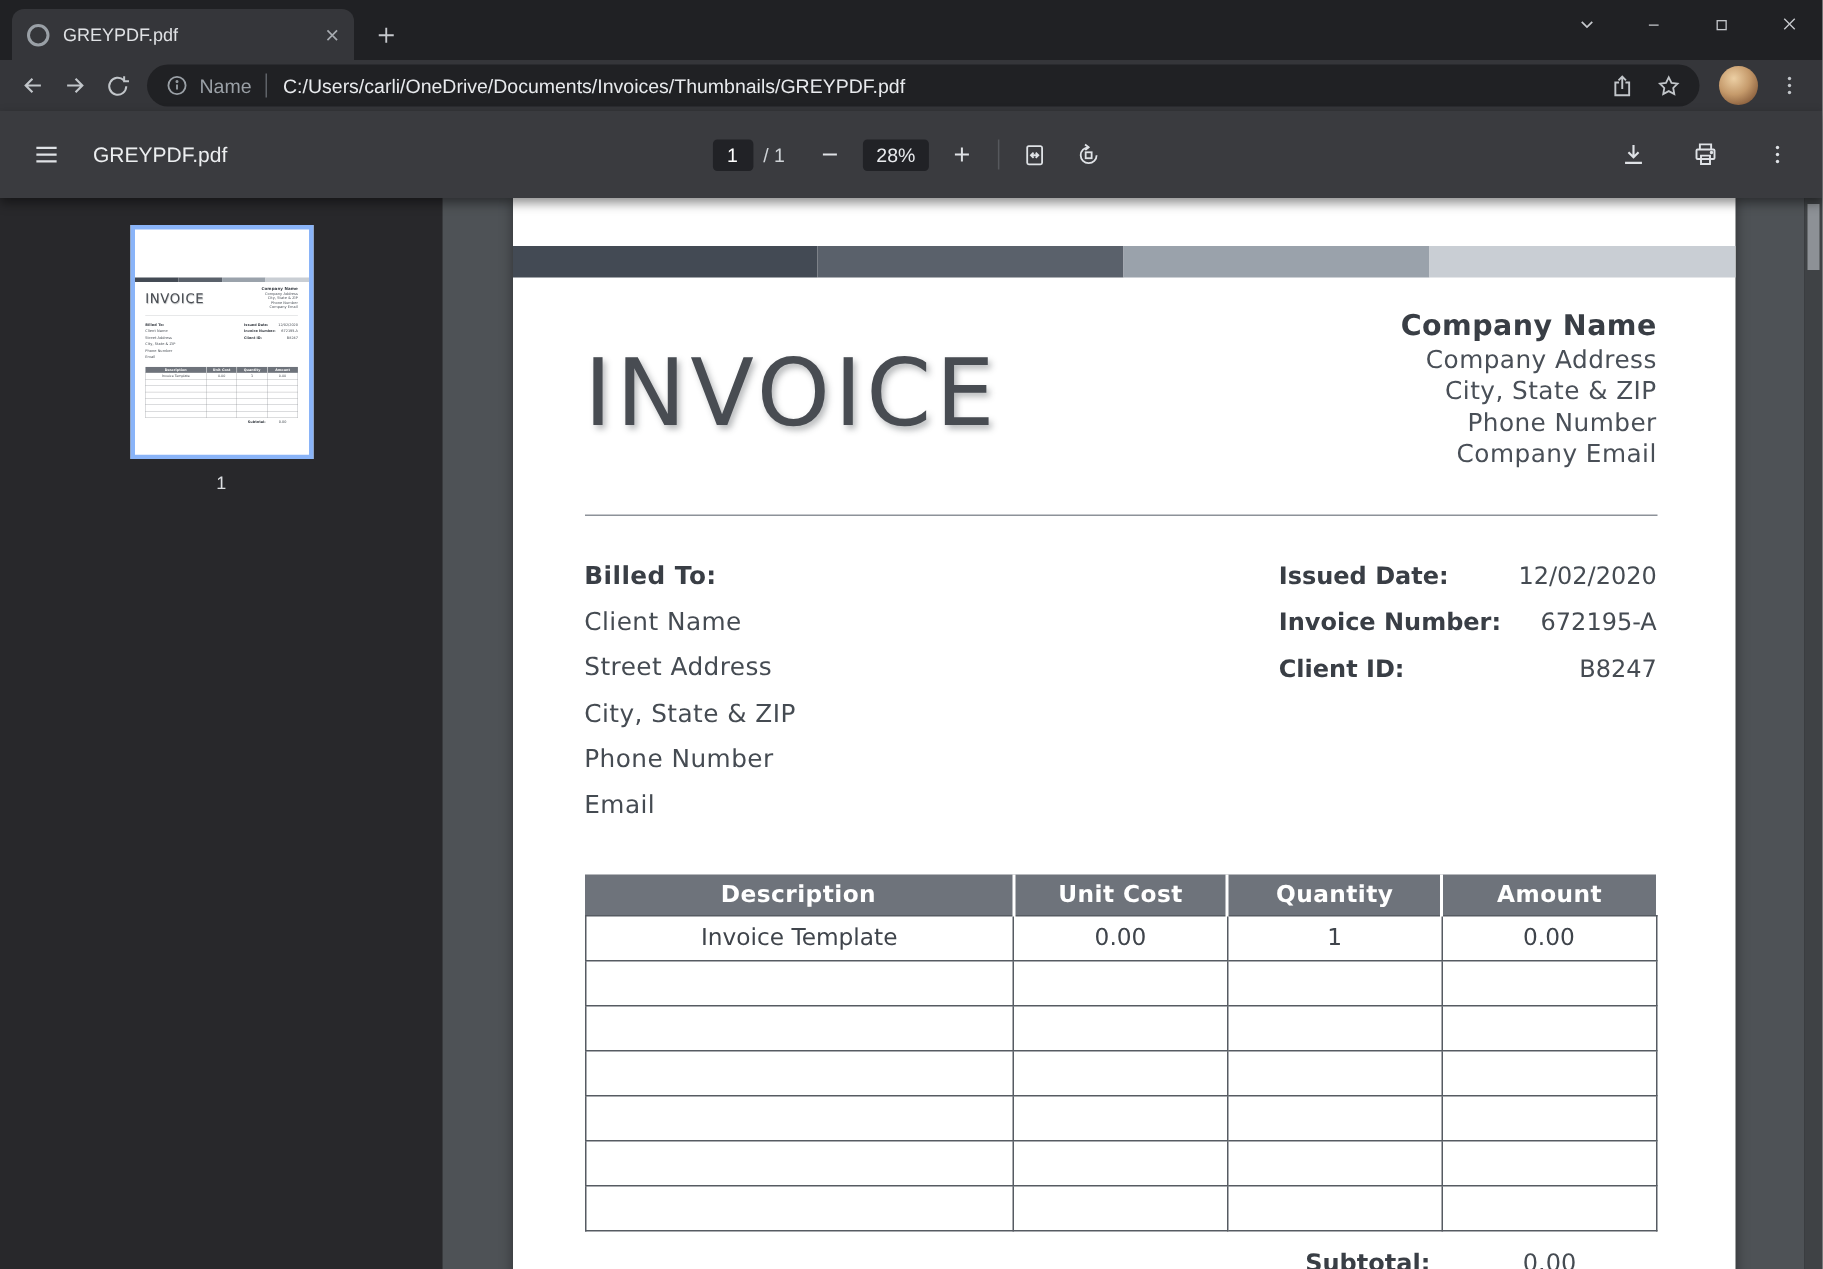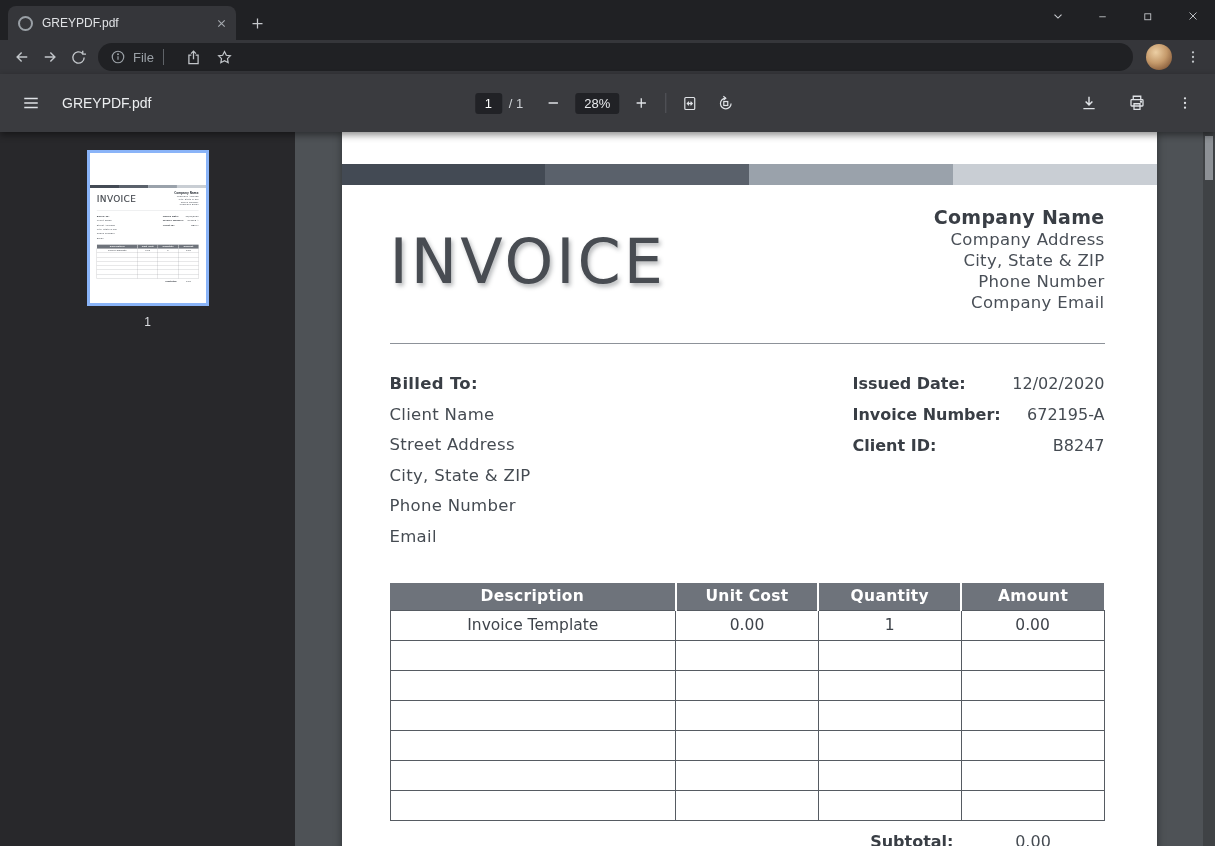--- a/index.html
+++ b/index.html
@@ -152,22 +152,23 @@
         <path d="M20 12a8 8 0 1 1-2.3-5.6"></path>
         <path d="M18 2.6v4.6h4.6"></path>
       </svg>
   </div>
   <div class="omnibox">
     <svg width="16" height="16" viewBox="0 0 24 24" fill="none" stroke="#9aa0a6" stroke-width="1.8">
         <circle cx="12" cy="12" r="8.6"></circle>
         <path d="M12 11v5"></path>
         <circle cx="12" cy="8" r="0.6" fill="#9aa0a6"></circle>
       </svg>
-    <span class="omni-file">File</span>
+    <span class="omni-file">Name</span>
     <span class="omni-sep"></span>
+    <span class="omni-url">C:/Users/carli/OneDrive/Documents/Invoices/Thumbnails/GREYPDF.pdf</span>
     <span class="omni-icons">
       <svg width="17" height="17" viewBox="0 0 24 24" fill="none" stroke="currentColor" stroke-width="1.8">
           <path d="M9 8.5H5.5v12h13v-12H15"></path>
           <path d="M12 14.5V3M8.5 6.5L12 3l3.5 3.5"></path>
         </svg>
       <svg width="17" height="17" viewBox="0 0 24 24" fill="none" stroke="currentColor" stroke-width="1.7">
           <path d="M12 3.6l2.6 5.2 5.7.8-4.1 4 1 5.7-5.2-2.7-5.2 2.7 1-5.7-4.1-4 5.7-.8z"></path>
         </svg>
     </span>
   </div>

